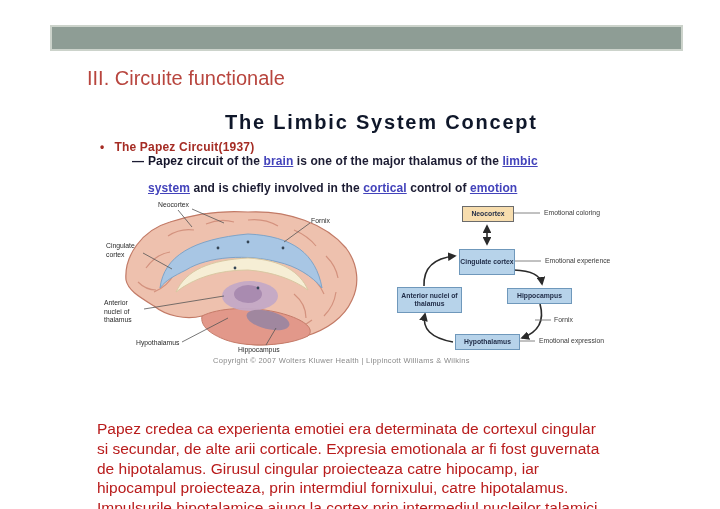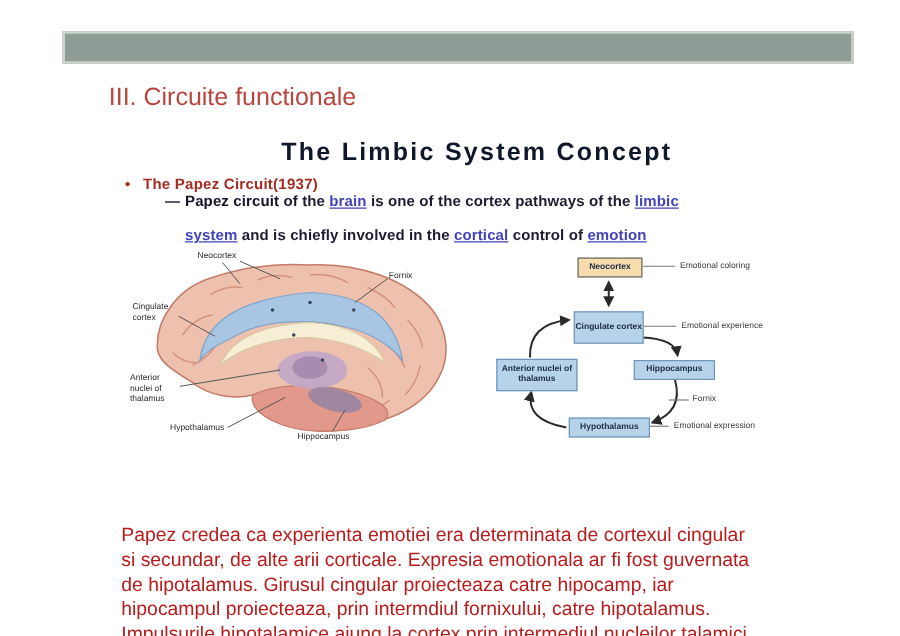--- a/index.html
+++ b/index.html
@@ -52,21 +52,21 @@
   <div class="header-bar"></div>
 
   <div class="title">III. Circuite functionale</div>
   <div class="subtitle">The Limbic System Concept</div>
 
   <div class="bullet-row">
     <span class="bullet-marker">•</span><span>The Papez Circuit(1937)</span>
   </div>
 
   <div class="subbullet sb1">
-    <span class="dash">—</span><span class="strong">Papez circuit</span><span> of the </span><span class="link">brain</span><span> is one of the cortex pathways of the </span><span class="link">limbic</span>
+    <span class="dash">—</span><span class="strong">Papez circuit</span><span> of the </span><span class="link">brain</span><span> is one of the major thalamus of the </span><span class="link">limbic</span>
   </div>
   <div class="subbullet sb2">
     <span class="link">system</span><span> and is chiefly involved in the </span><span class="link">cortical</span><span> control of </span><span class="link">emotion</span>
   </div>
 
   <div class="figure">
     <svg width="268" height="164" viewBox="0 0 268 164">
 
       <path d="M 28 84 C 26 60 44 34 72 26 C 96 18 120 14 150 16 C 190 14 228 28 248 52 C 260 68 262 88 254 104 C 246 122 228 134 208 140 C 188 148 160 152 140 146 C 124 142 112 132 104 120 C 88 124 68 120 56 110 C 40 100 30 94 28 84 Z" fill="#eec1ae" stroke="#c27a66" stroke-width="1.2"></path>
 
@@ -116,20 +116,21 @@
       </g>
     </svg>
     <div class="fig-label" style="left:60px;top:5px;">Neocortex</div>
     <div class="fig-label" style="left:213px;top:21px;">Fornix</div>
     <div class="fig-label" style="left:8px;top:46px;width:42px;">Cingulate cortex</div>
     <div class="fig-label" style="left:6px;top:103px;width:36px;">Anterior nuclei of thalamus</div>
     <div class="fig-label" style="left:38px;top:143px;">Hypothalamus</div>
     <div class="fig-label" style="left:140px;top:150px;">Hippocampus</div>
   </div>
 
+  <div class="copyright">Copyright © 2007 Wolters Kluwer Health | Lippincott Williams &amp; Wilkins</div>
 
   <div class="flowchart">
     <svg class="arrow-svg" width="240" height="158" viewBox="0 0 240 158">
       <defs>
         <marker id="ah" viewBox="0 0 10 10" refX="8" refY="5" markerWidth="5.5" markerHeight="5.5" orient="auto-start-reverse">
           <path d="M0,0 L10,5 L0,10 z" fill="#2a2a2a"></path>
         </marker>
       </defs>
       <g stroke="#2a2a2a" stroke-width="1.6" fill="none">
         <line x1="94" y1="28" x2="94" y2="46" marker-start="url(#ah)" marker-end="url(#ah)"></line>

